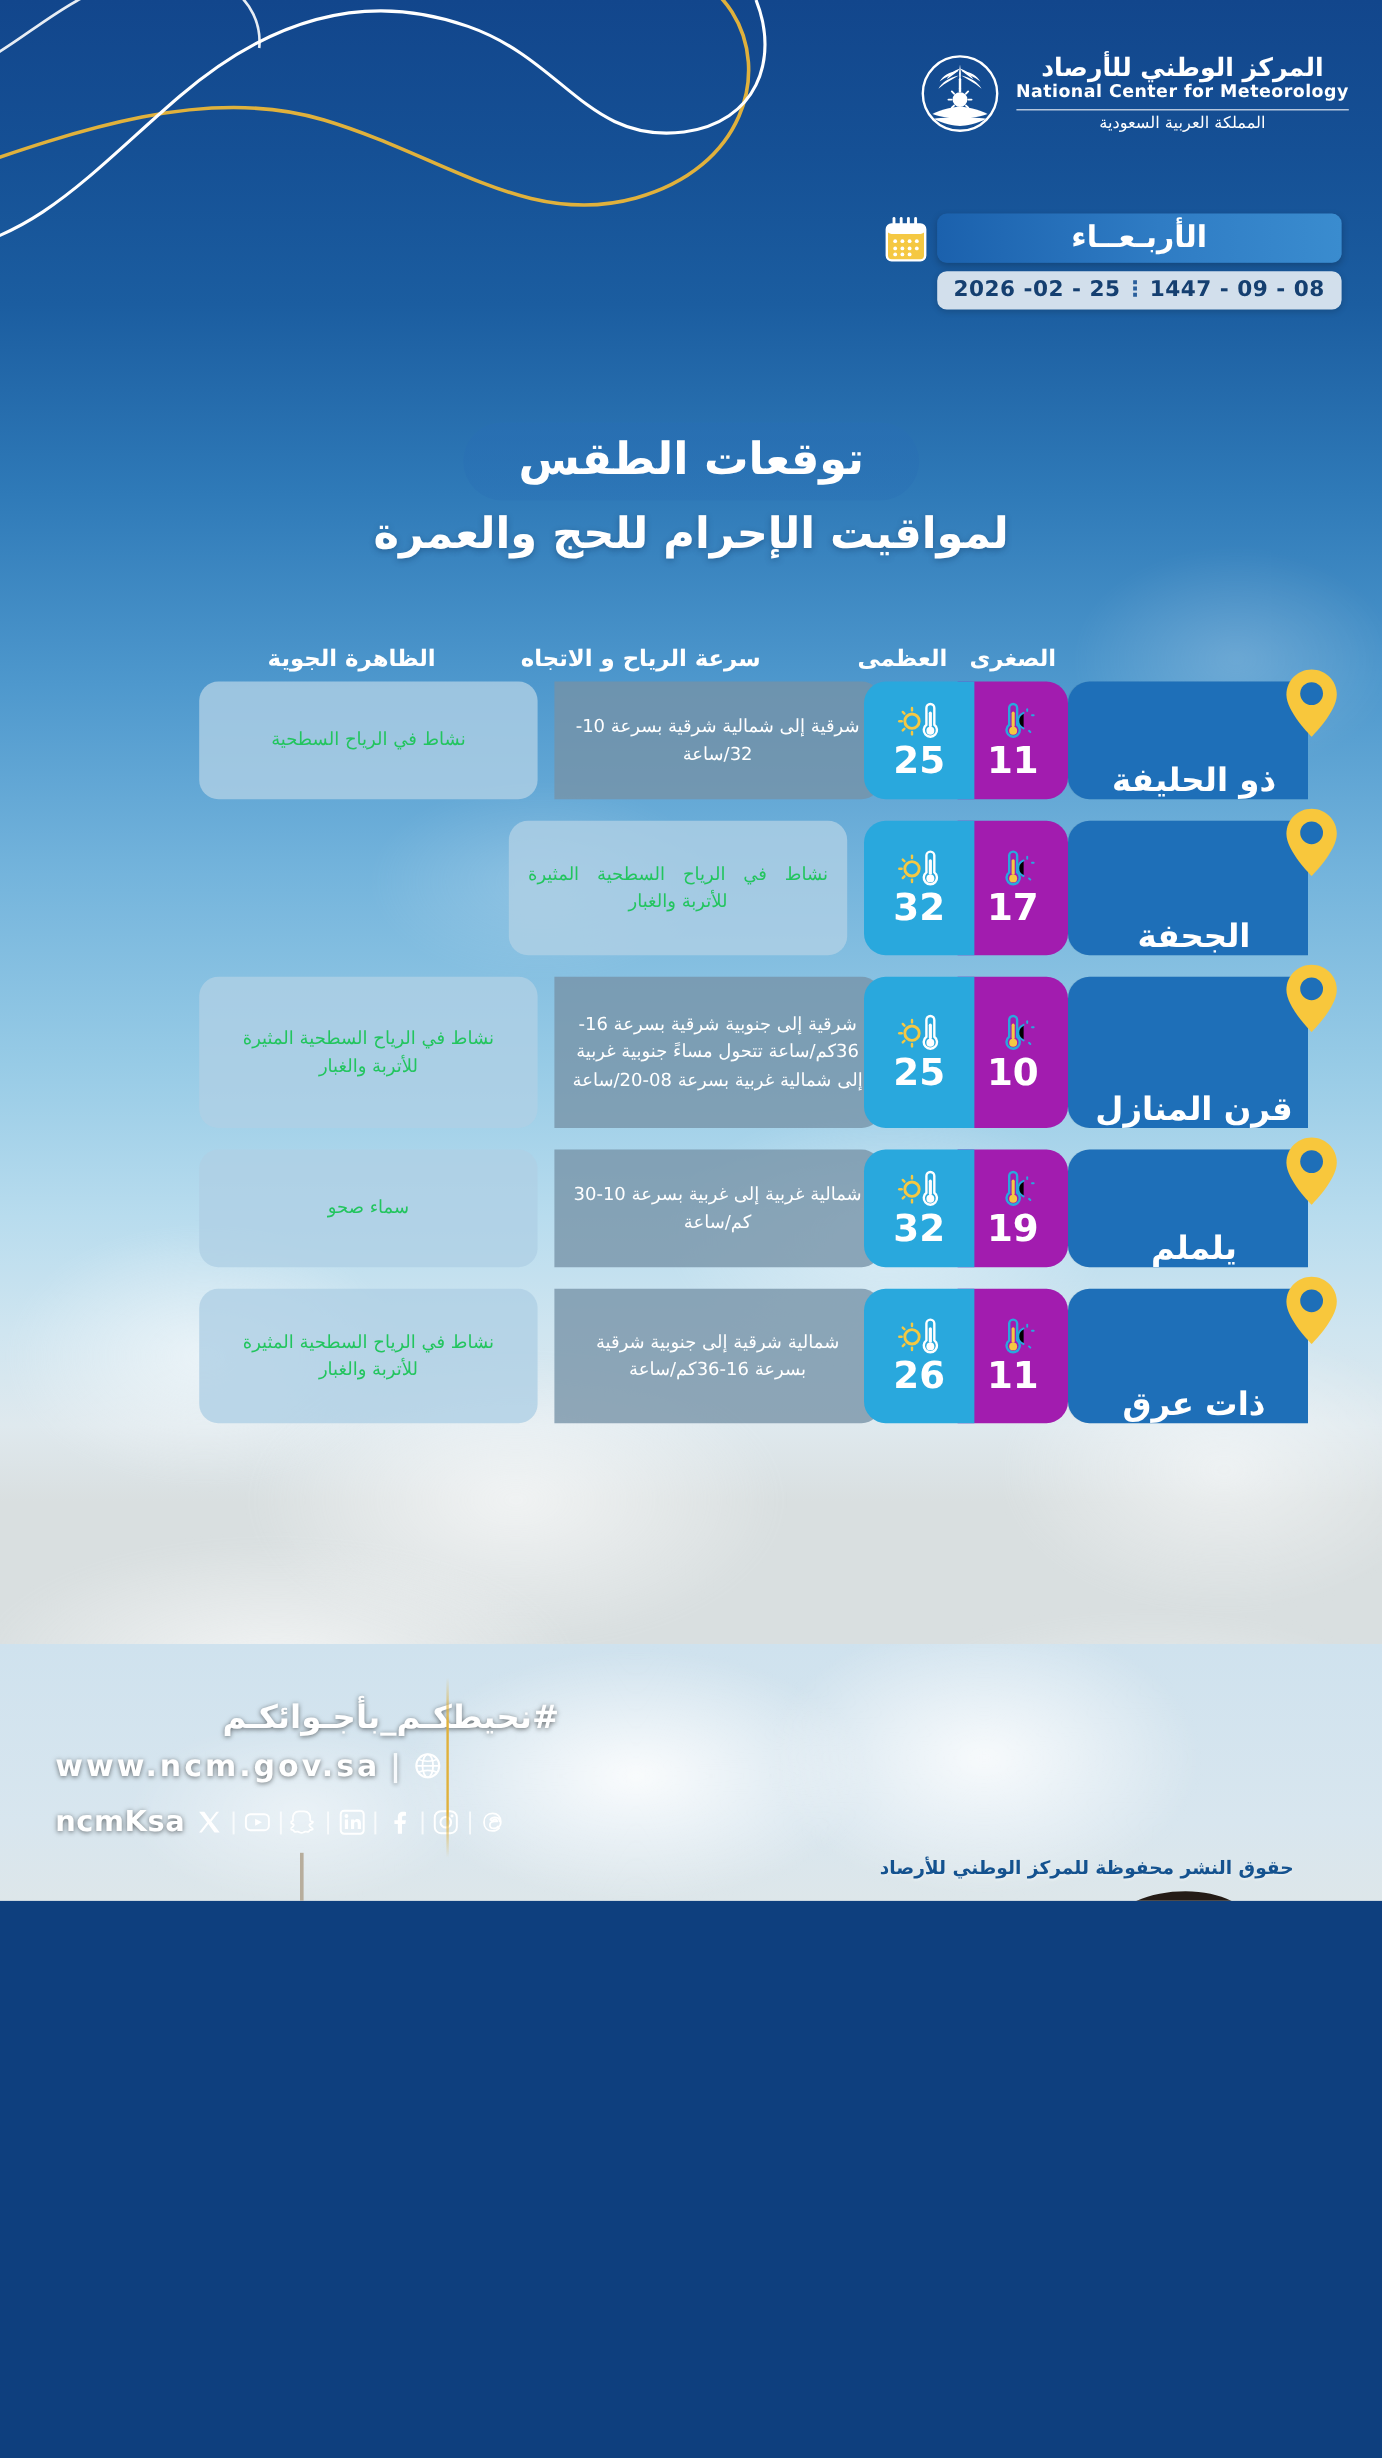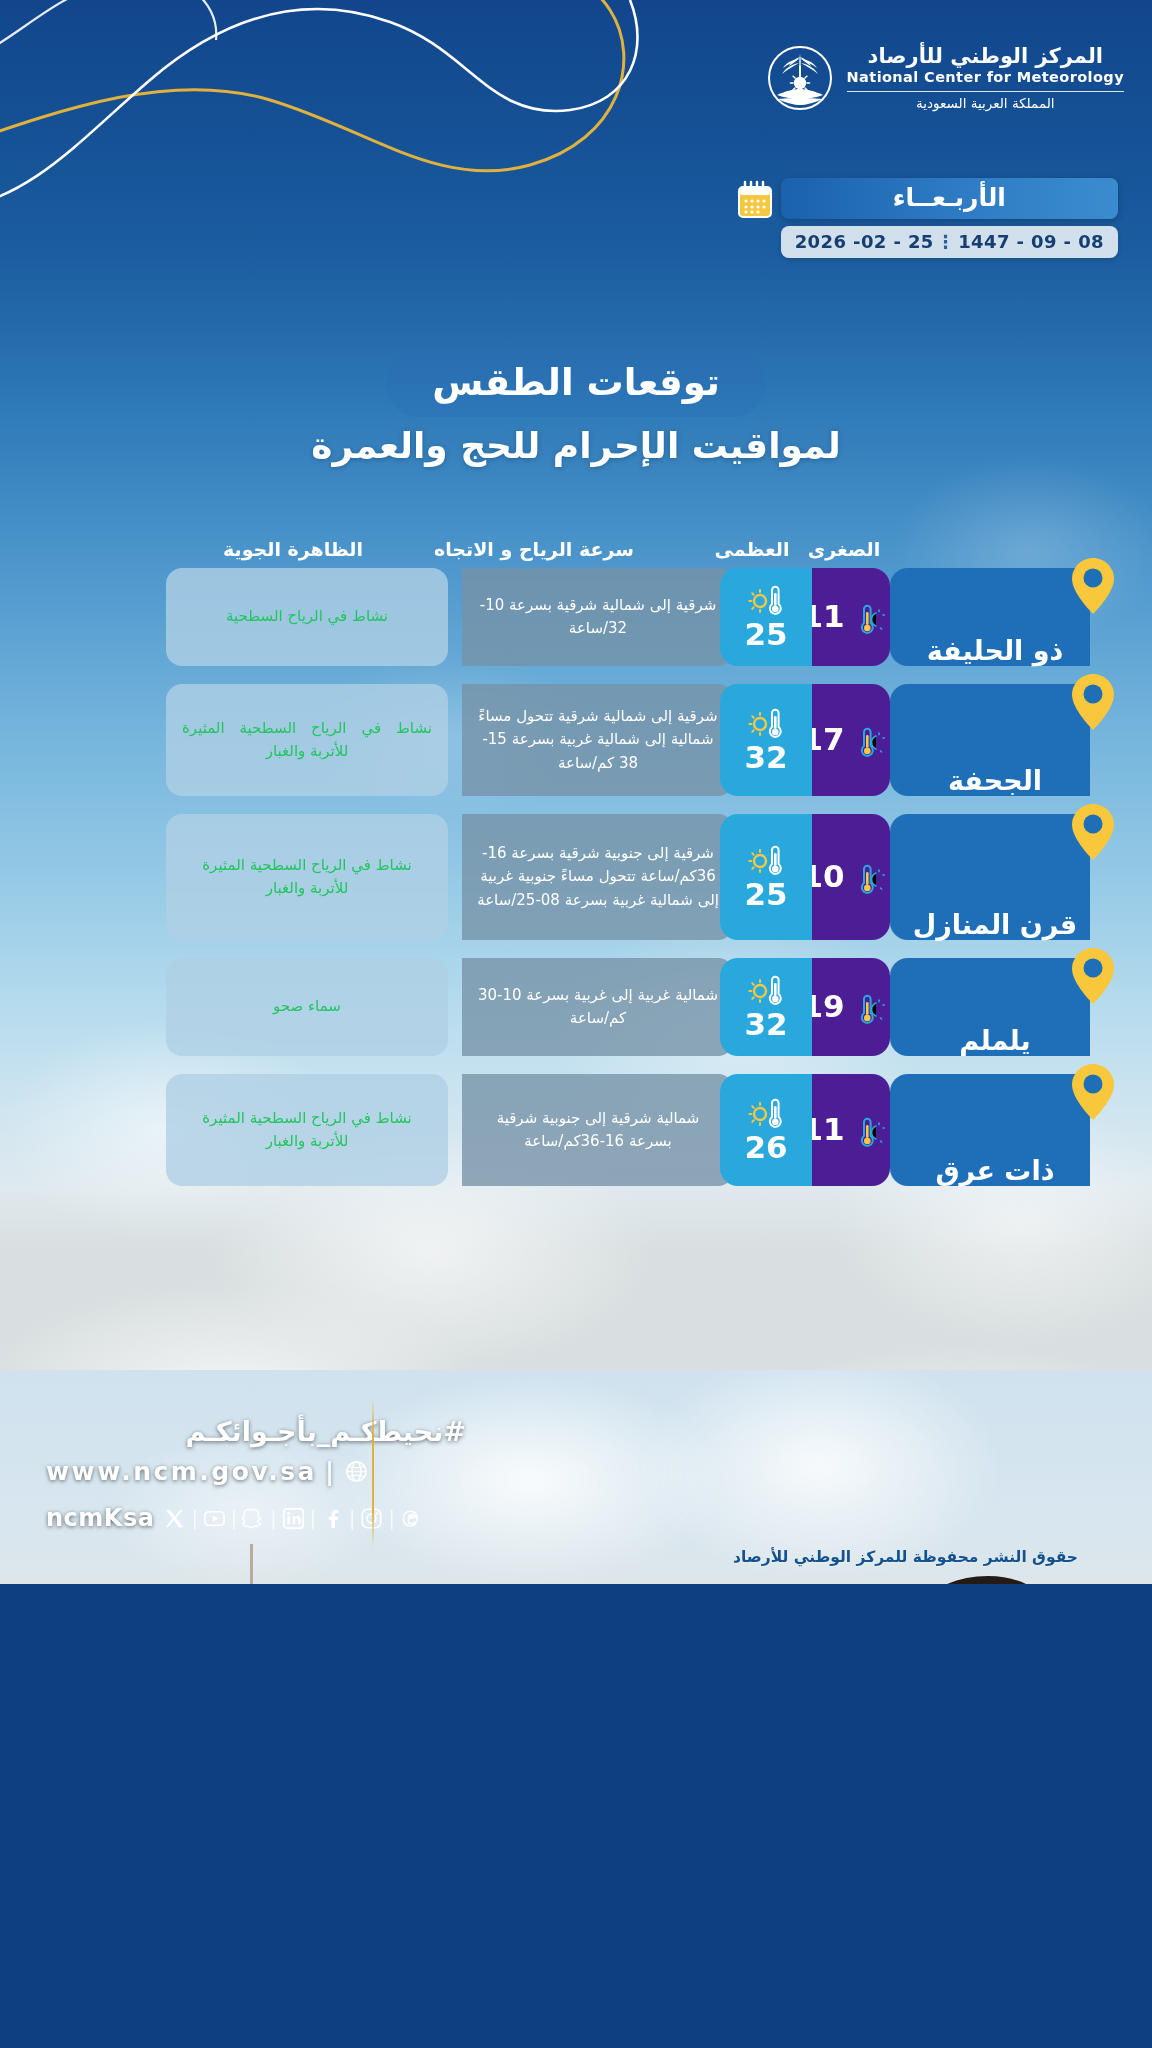--- a/index.html
+++ b/index.html
@@ -126,22 +126,22 @@
     width: 200px; background: #1e6fb8;
     border-radius: 18px 0 0 18px;
     color: #ffffff; font-size: 27px; font-weight: 700;
     padding-left: 16px; padding-right: 6px;
     box-shadow: -1px 0 0 rgba(0,0,0,.05);
     align-items: flex-end;
   }
   .pin { position: absolute; right: -26px; top: -12px; width: 46px; height: 60px; }
 
   .c-min {
-    width: 92px; background: #4c1d95;
-    flex-direction: row; gap: 2px; padding-top: 6px;
+    width: 92px; background: #a21caf;
+    flex-direction: column; gap: 2px; padding-top: 6px;
     border-radius: 0 18px 18px 0;
   }
   .c-max {
     width: 92px; background: #29a8dd;
     flex-direction: column; gap: 2px; padding-top: 6px;
     border-radius: 18px 0 0 18px;
     margin-right: -14px; z-index: 2;
   }
   .temp-ico { width: 40px; height: 34px; }
   .temp-val { color: #ffffff; font-size: 31px; font-weight: 700; line-height: .95; padding-bottom: 6px; }
@@ -455,21 +455,20 @@
           <g stroke="#f5c842" stroke-width="2" stroke-linecap="round">
             <line x1="14" y1="6" x2="14" y2="8"></line>
             <line x1="3.4" y1="17" x2="5.4" y2="17"></line>
             <line x1="14" y1="26" x2="14" y2="28"></line>
             <line x1="6.3" y1="9.3" x2="7.7" y2="10.7"></line>
             <line x1="6.3" y1="24.7" x2="7.7" y2="23.3"></line>
           </g>
         </svg>
         <span class="temp-val">32</span>
       </div>
-      <div class="cell c-wind">شرقية إلى شمالية شرقية تتحول مساءً شمالية إلى شمالية غربية بسرعة 15-38 كم/ساعة</div>
       <div class="cell c-phen justify">نشاط في الرياح السطحية المثيرة للأتربة والغبار</div>
     </div>
 
     <div class="row row-h3">
       <div class="cell c-loc">
         <svg class="pin" viewBox="0 0 46 60">
           <path d="M23 2 C11.5 2 2 11.3 2 22.8 C2 37.5 23 58 23 58 C23 58 44 37.5 44 22.8 C44 11.3 34.5 2 23 2 Z" fill="#f8c73c"></path>
           <circle cx="23" cy="22" r="9.5" fill="#1e6fb8"></circle>
         </svg>
         <span>قرن المنازل</span>
@@ -501,21 +500,21 @@
           <g stroke="#f5c842" stroke-width="2" stroke-linecap="round">
             <line x1="14" y1="6" x2="14" y2="8"></line>
             <line x1="3.4" y1="17" x2="5.4" y2="17"></line>
             <line x1="14" y1="26" x2="14" y2="28"></line>
             <line x1="6.3" y1="9.3" x2="7.7" y2="10.7"></line>
             <line x1="6.3" y1="24.7" x2="7.7" y2="23.3"></line>
           </g>
         </svg>
         <span class="temp-val">25</span>
       </div>
-      <div class="cell c-wind">شرقية إلى جنوبية شرقية بسرعة 16-36كم/ساعة تتحول مساءً جنوبية غربية إلى شمالية غربية بسرعة 08-25/ساعة</div>
+      <div class="cell c-wind">شرقية إلى جنوبية شرقية بسرعة 16-36كم/ساعة تتحول مساءً جنوبية غربية إلى شمالية غربية بسرعة 08-20/ساعة</div>
       <div class="cell c-phen">نشاط في الرياح السطحية المثيرة للأتربة والغبار</div>
     </div>
 
     <div class="row row-h1">
       <div class="cell c-loc">
         <svg class="pin" viewBox="0 0 46 60">
           <path d="M23 2 C11.5 2 2 11.3 2 22.8 C2 37.5 23 58 23 58 C23 58 44 37.5 44 22.8 C44 11.3 34.5 2 23 2 Z" fill="#f8c73c"></path>
           <circle cx="23" cy="22" r="9.5" fill="#1e6fb8"></circle>
         </svg>
         <span>يلملم</span>

